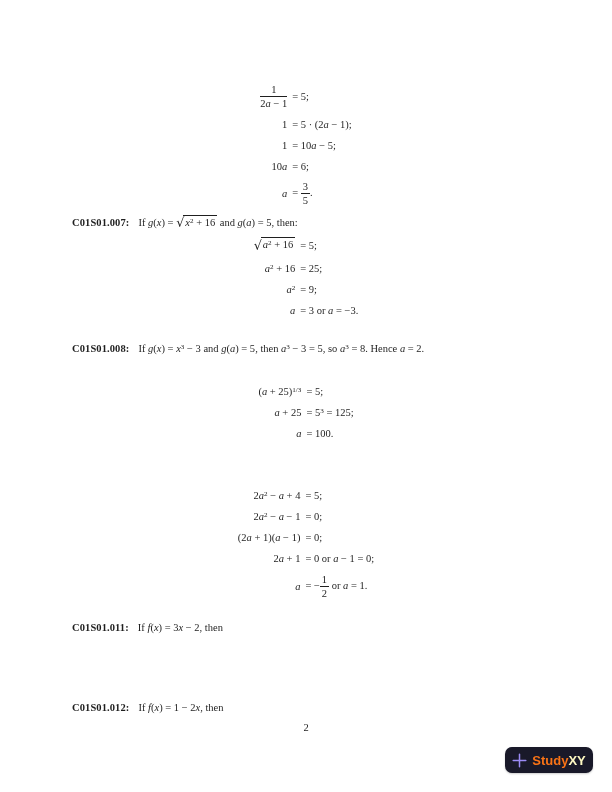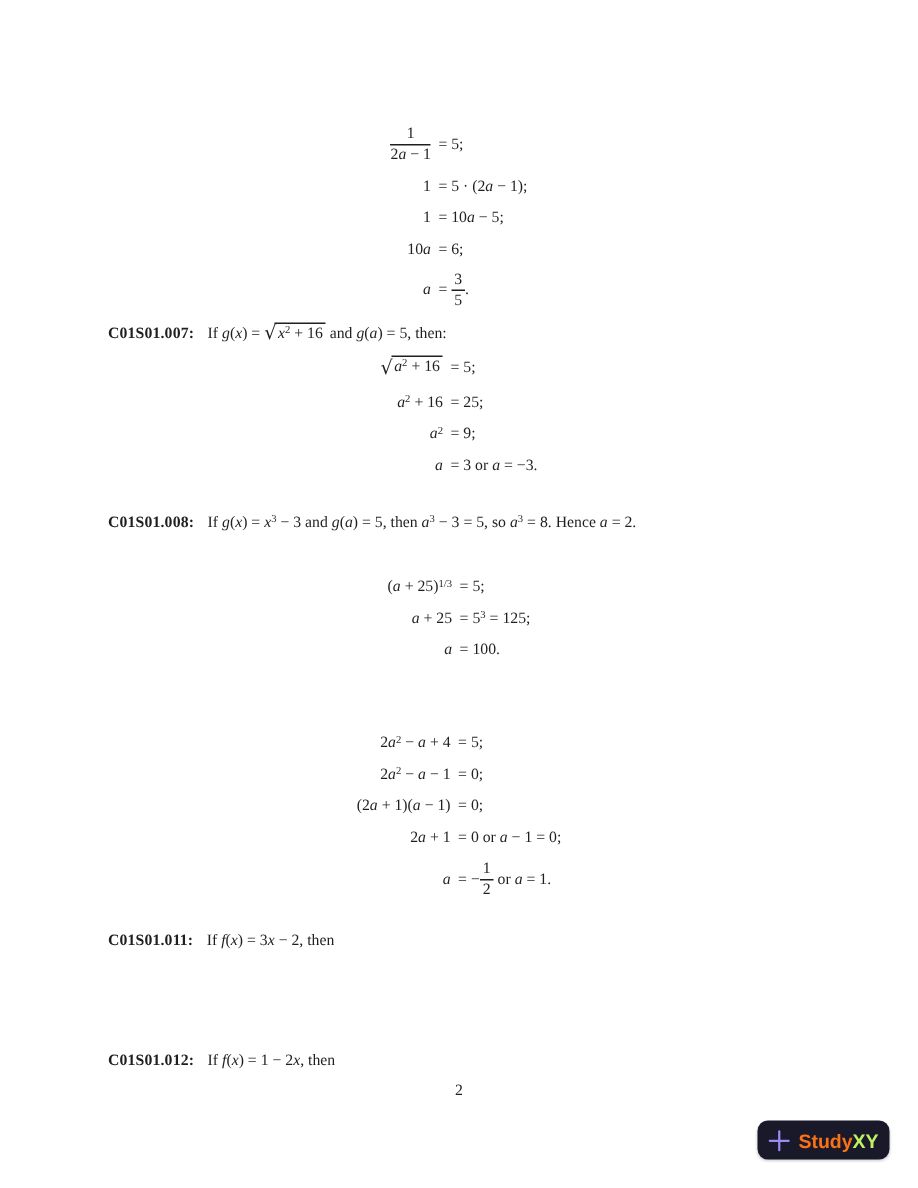--- a/index.html
+++ b/index.html
@@ -111,15 +111,15 @@
         <p class="stmt"><b class="lbl">C01S01.012:</b><span class="stxt"><span class="rm">If </span><i>f</i>(<i>x</i>) = 1 − 2<i>x</i><span class="rm">, then</span></span></p>
       </section>
   </main>
 
   <div class="pagenum">2</div>
 
   <div class="logo" style="background: rgb(25, 25, 41);">
     <svg class="plus" width="15" height="15" viewBox="0 0 15 15">
       <path d="M7.5 1.2 V13.8 M1.2 7.5 H13.8" fill="none" stroke="#9b8bf4" stroke-width="1.5" stroke-linecap="round"></path>
     </svg>
-    <span class="brand"><span style="color: #f97316;">Study</span><span class="xy" style="color: #bef264;">XY</span></span>
+    <span class="brand"><span style="color: #f97316;">Study</span><span class="xy" style="color: #fef9c3;">XY</span></span>
   </div>
 </div>
 
 </body></html>

